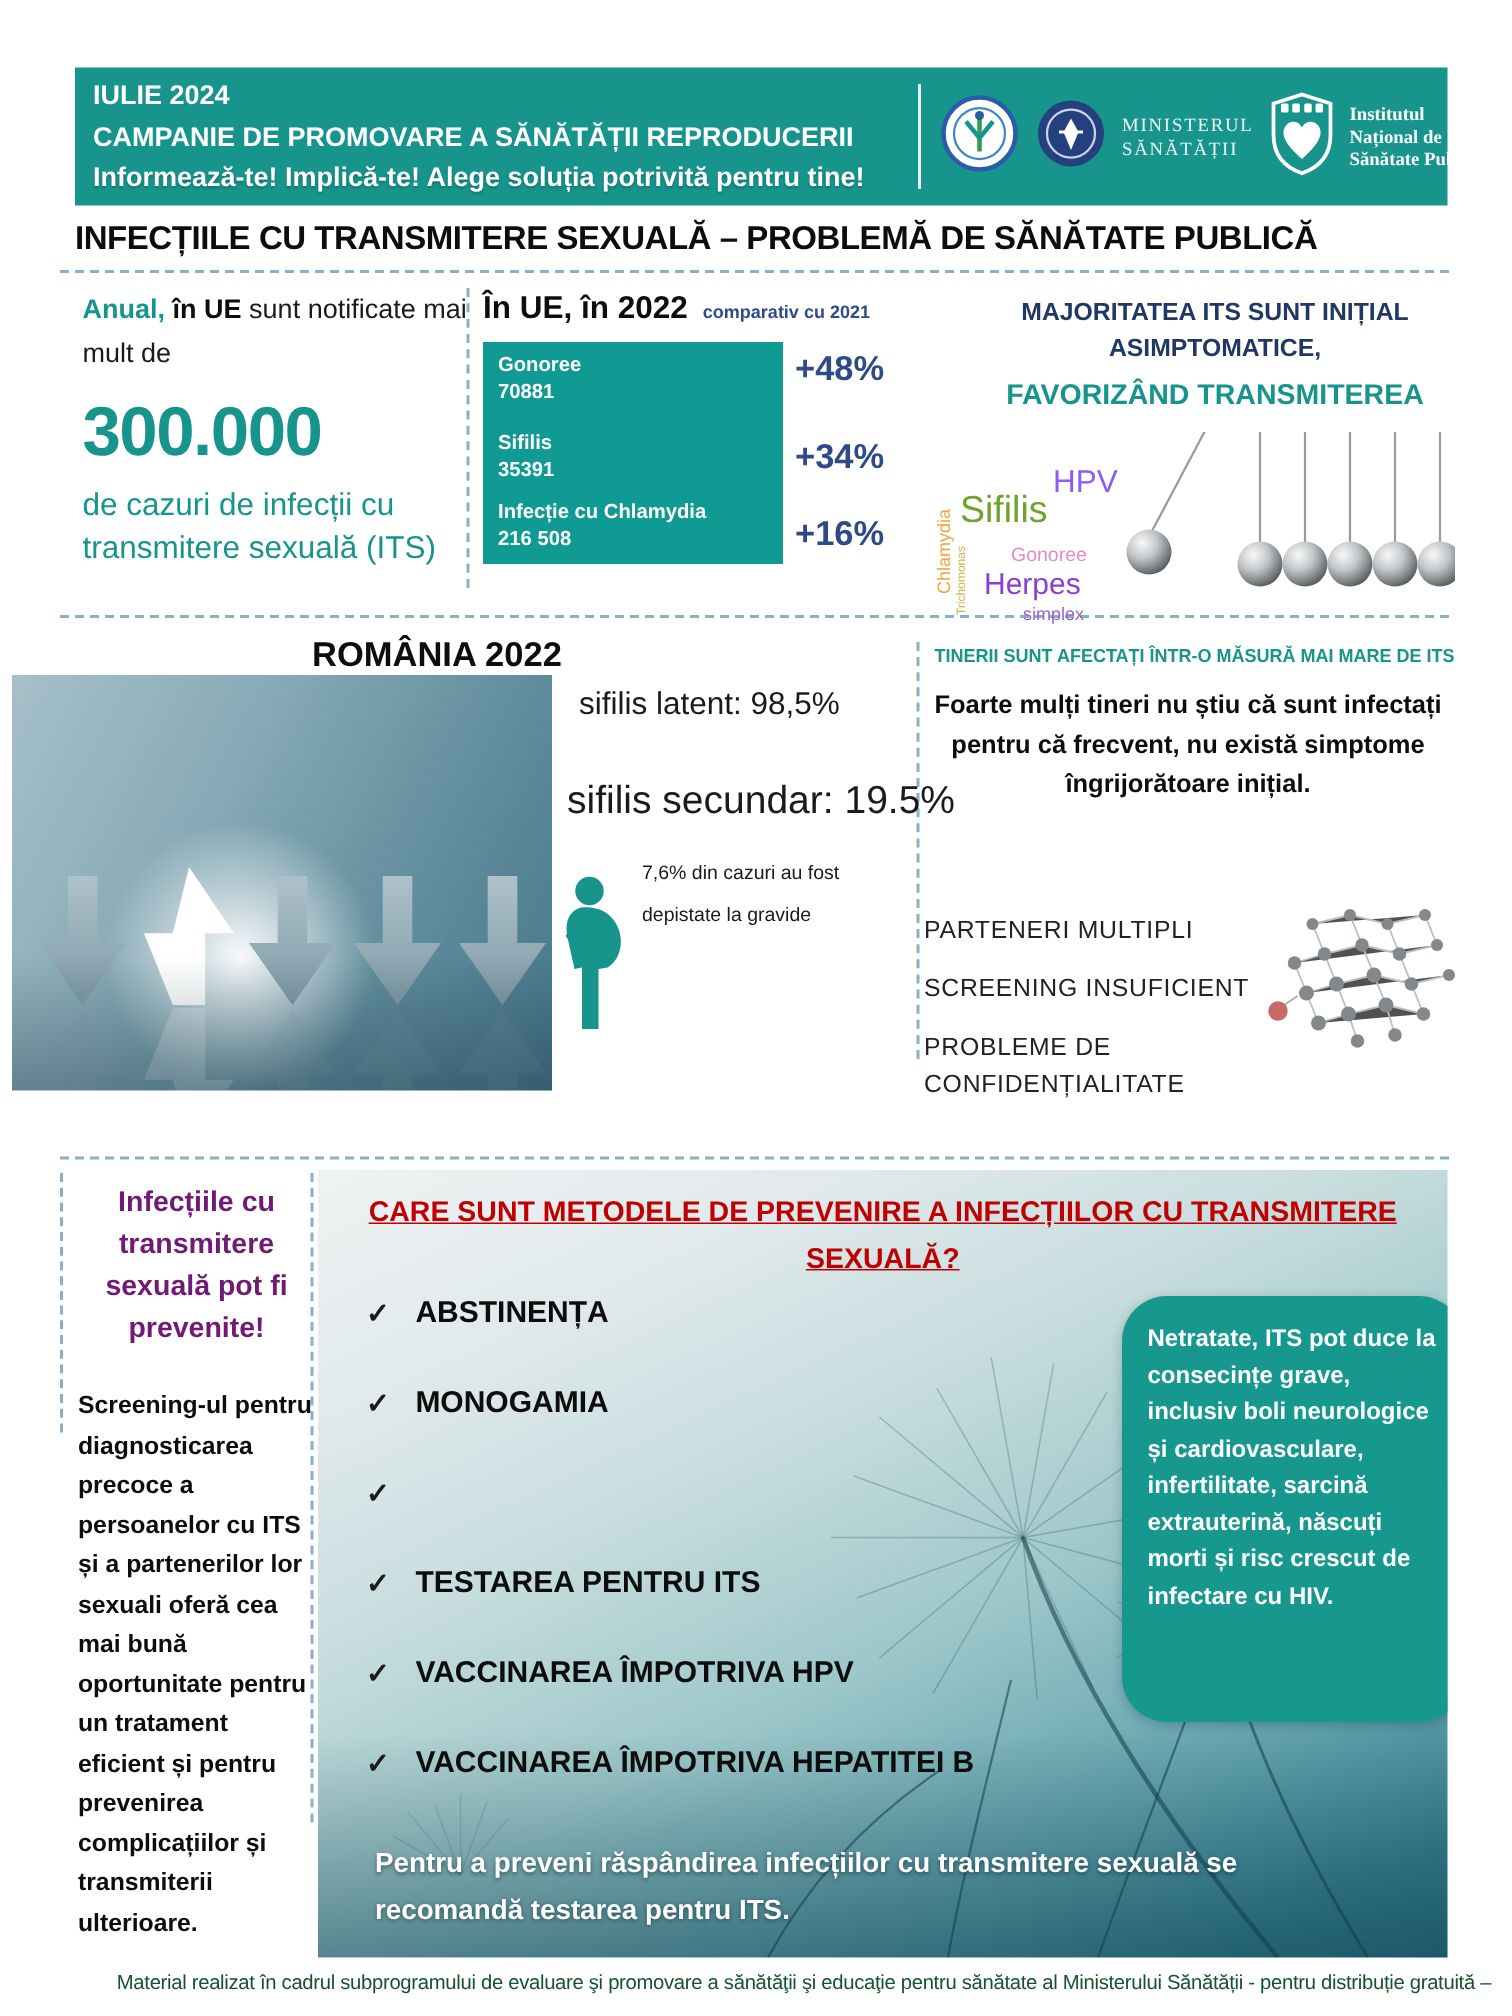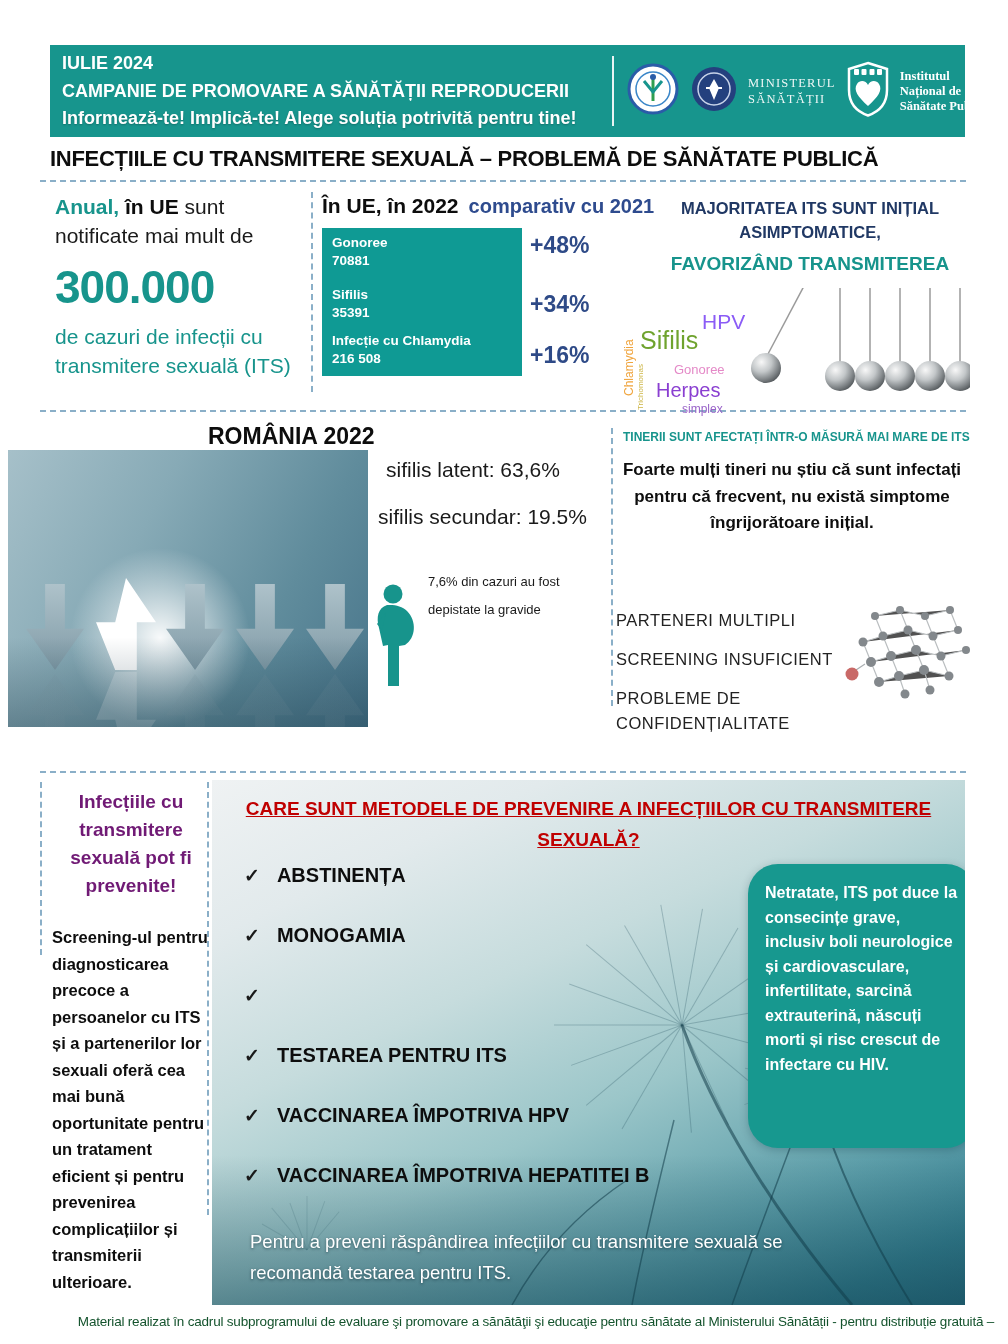--- a/index.html
+++ b/index.html
@@ -25,30 +25,30 @@
   #dash2{left:40px;width:926px;top:410px;}
   #dash3{left:40px;width:926px;top:771px;}
   .dash-v{position:absolute;border-left:2px dashed #8aafc8;}
   #dashv1{left:311px;top:192px;height:200px;}
   #dashv2{left:611px;top:428px;height:278px;}
   #dashv3{left:40px;top:782px;height:173px;}
   #dashv4{left:207px;top:782px;height:433px;}
 
   
   .eu-annual{position:absolute;left:55px;top:192px;width:258px;}
-  .eu-lead{font-size:21px;line-height:29px;color:#1a1a1a;}
+  .eu-lead{font-size:18px;line-height:29px;color:#1a1a1a;}
   .accent-teal{color:#17948c;font-weight:bold;}
   .bold-black{font-weight:bold;color:#0d0d0d;}
   .eu-number{font-size:46px;font-weight:bold;color:#17948c;letter-spacing:-1px;margin-top:10px;}
   .eu-tail{font-size:21px;line-height:29px;color:#17948c;margin-top:8px;}
 
   
   .eu2022-head{position:absolute;left:322px;top:194px;display:flex;align-items:baseline;gap:10px;white-space:nowrap;}
   .eu2022-black{font-size:21px;font-weight:bold;color:#0d0d0d;}
-  .eu2022-blue{font-size:20px;font-weight:bold;color:#2e4b8e;}
+  .eu2022-blue{font-size:12px;font-weight:bold;color:#2e4b8e;}
   .stats-box{position:absolute;left:322px;top:228px;width:200px;height:148px;background:#0f9a94;color:#fff;}
   .stat-row{position:absolute;left:10px;}
   .stat-label,.stat-value{font-size:13.5px;font-weight:bold;line-height:18px;white-space:nowrap;}
   #srow0{top:6px;} #srow1{top:58px;} #srow2{top:104px;}
   .pct{position:absolute;font-size:23px;font-weight:bold;color:#2e4a87;white-space:nowrap;}
   #pct0{left:530px;top:232px;} #pct1{left:530px;top:291px;} #pct2{left:530px;top:342px;}
 
   
   .asym{position:absolute;left:653px;top:196px;width:314px;text-align:center;}
   .asym-l1,.asym-l2{font-size:16.5px;font-weight:bold;color:#203864;line-height:24px;white-space:nowrap;}
@@ -74,21 +74,21 @@
     background:radial-gradient(closest-side,rgba(255,255,255,.95),rgba(255,255,255,0));}
   .arrow{position:absolute;width:58px;height:86px;}
   .arrow-down{clip-path:polygon(33% 0,67% 0,67% 52%,100% 52%,50% 100%,0 52%,33% 52%);
     background:linear-gradient(180deg,#aec2ca,#7f9aa6);}
   .arrow-up{clip-path:polygon(50% 0,100% 48%,68% 48%,68% 100%,32% 100%,0 48%,32% 48%);
     background:#fff;width:60px;height:92px;}
   #ad0{left:18px;top:134px;} #au{left:88px;top:128px;} #ad1{left:158px;top:134px;} #ad2{left:228px;top:134px;} #ad3{left:298px;top:134px;}
   .reflect{top:224px!important;transform:scaleY(-1);opacity:.15;}
   #ar0{left:18px;} #aru{left:88px;top:222px!important;opacity:.25;} #ar1{left:158px;} #ar2{left:228px;} #ar3{left:298px;}
   .ro-stat1{position:absolute;left:386px;top:458px;font-size:21px;color:#1a1a1a;white-space:nowrap;}
-  .ro-stat2{position:absolute;left:378px;top:505px;font-size:21px;color:#1a1a1a;white-space:nowrap;}
+  .ro-stat2{position:absolute;left:378px;top:518px;font-size:26px;color:#1a1a1a;white-space:nowrap;}
   .pregnant-icon{position:absolute;left:372px;top:584px;}
   .pregnant-text{position:absolute;left:428px;top:568px;width:172px;font-size:13px;line-height:28px;color:#1a1a1a;}
 
   
   .youth{position:absolute;left:616px;top:430px;width:352px;text-align:center;}
   .youth-head{font-size:12.5px;font-weight:bold;color:#17948c;white-space:nowrap;transform:scaleX(.96);transform-origin:center;}
   .youth-para{font-size:17px;font-weight:bold;color:#0d0d0d;line-height:26.5px;margin-top:13px;}
   .factors-head{margin-top:17px;font-size:12.5px;font-weight:bold;color:#c00000;line-height:19px;white-space:nowrap;}
   .factors{position:absolute;left:616px;top:608px;width:230px;text-align:left;font-size:16.5px;color:#222;letter-spacing:.5px;line-height:25px;}
   .factor{margin-bottom:14px;}
@@ -103,21 +103,21 @@
     background:linear-gradient(155deg,#eff2f3 0%,#e2eaec 18%,#c6dcdd 38%,#9bc6c9 58%,#5fa0ab 78%,#357f90 92%,#2a6f82 100%);}
   .panel .shade{position:absolute;left:0;right:0;bottom:0;height:150px;background:linear-gradient(rgba(12,60,75,0),rgba(12,60,75,.45));}
   .panel-decor{position:absolute;left:0;top:0;}
   .prev-title{position:absolute;left:0;top:13px;width:100%;text-align:center;color:#c00000;font-weight:bold;font-size:19px;line-height:31px;}
   .prev-title div{text-decoration:underline;white-space:nowrap;}
   .checklist{position:absolute;left:32px;top:84px;}
   .check-item{display:flex;align-items:center;gap:17px;height:23px;margin-bottom:37px;font-size:20px;font-weight:bold;color:#0d0d0d;white-space:nowrap;}
   .check{font-size:19px;font-weight:bold;color:#1a1a1a;}
   .warn-box{position:absolute;left:536px;top:84px;width:228px;min-height:284px;box-sizing:border-box;background:#17988f;border-radius:30px;
     padding:17px 15px 15px 17px;color:#fff;font-weight:bold;font-size:16px;line-height:24.5px;box-shadow:0 2px 8px rgba(0,40,50,.25);}
-  .bottom-note{position:absolute;left:38px;top:446px;color:#fff;font-weight:normal;font-size:18.5px;line-height:31px;text-shadow:0 1px 3px rgba(0,30,40,.55);}
+  .bottom-note{position:absolute;left:38px;top:446px;color:#fff;font-weight:bold;font-size:18.5px;line-height:31px;text-shadow:0 1px 3px rgba(0,30,40,.55);}
   .bottom-note div{white-space:nowrap;}
 
   
   .footer{position:absolute;left:0;width:1008px;top:1314px;text-align:center;font-size:13.5px;letter-spacing:-0.2px;color:#14532d;white-space:nowrap;padding-left:32px;}
 </style>
 </head>
 <body>
 
 <div class="page abs" style="inset:0;">
 
@@ -259,21 +259,21 @@
     <div class="arrow arrow-down" id="ad2"></div>
     <div class="arrow arrow-down" id="ad3"></div>
     <div class="arrow arrow-down reflect" id="ar0"></div>
     <div class="arrow arrow-up reflect" id="aru"></div>
     <div class="arrow arrow-down reflect" id="ar1"></div>
     <div class="arrow arrow-down reflect" id="ar2"></div>
     <div class="arrow arrow-down reflect" id="ar3"></div>
     <div class="floor"></div>
   </div>
 
-  <div class="ro-stat1">sifilis latent: 63,6%</div>
+  <div class="ro-stat1">sifilis latent: 98,5%</div>
   <div class="ro-stat2">sifilis secundar: 19.5%</div>
 
   <div class="pregnant-icon">
     <svg width="52" height="106" viewBox="0 0 52 106">
       <circle cx="21" cy="10" r="9.5" fill="#17948c"></circle>
       <path d="M15 21 C 6 24, 4 33, 7 44 L 11 62 L 16 61 L 16 102 L 27 102 L 27 62 L 33 61
                C 44 54, 45 37, 35 27 C 30 22, 23 20.5, 15 21 Z" fill="#17948c"></path>
       <path d="M14 28 L 5 40 L 10 46 Z" fill="#17948c"></path>
     </svg>
   </div>

